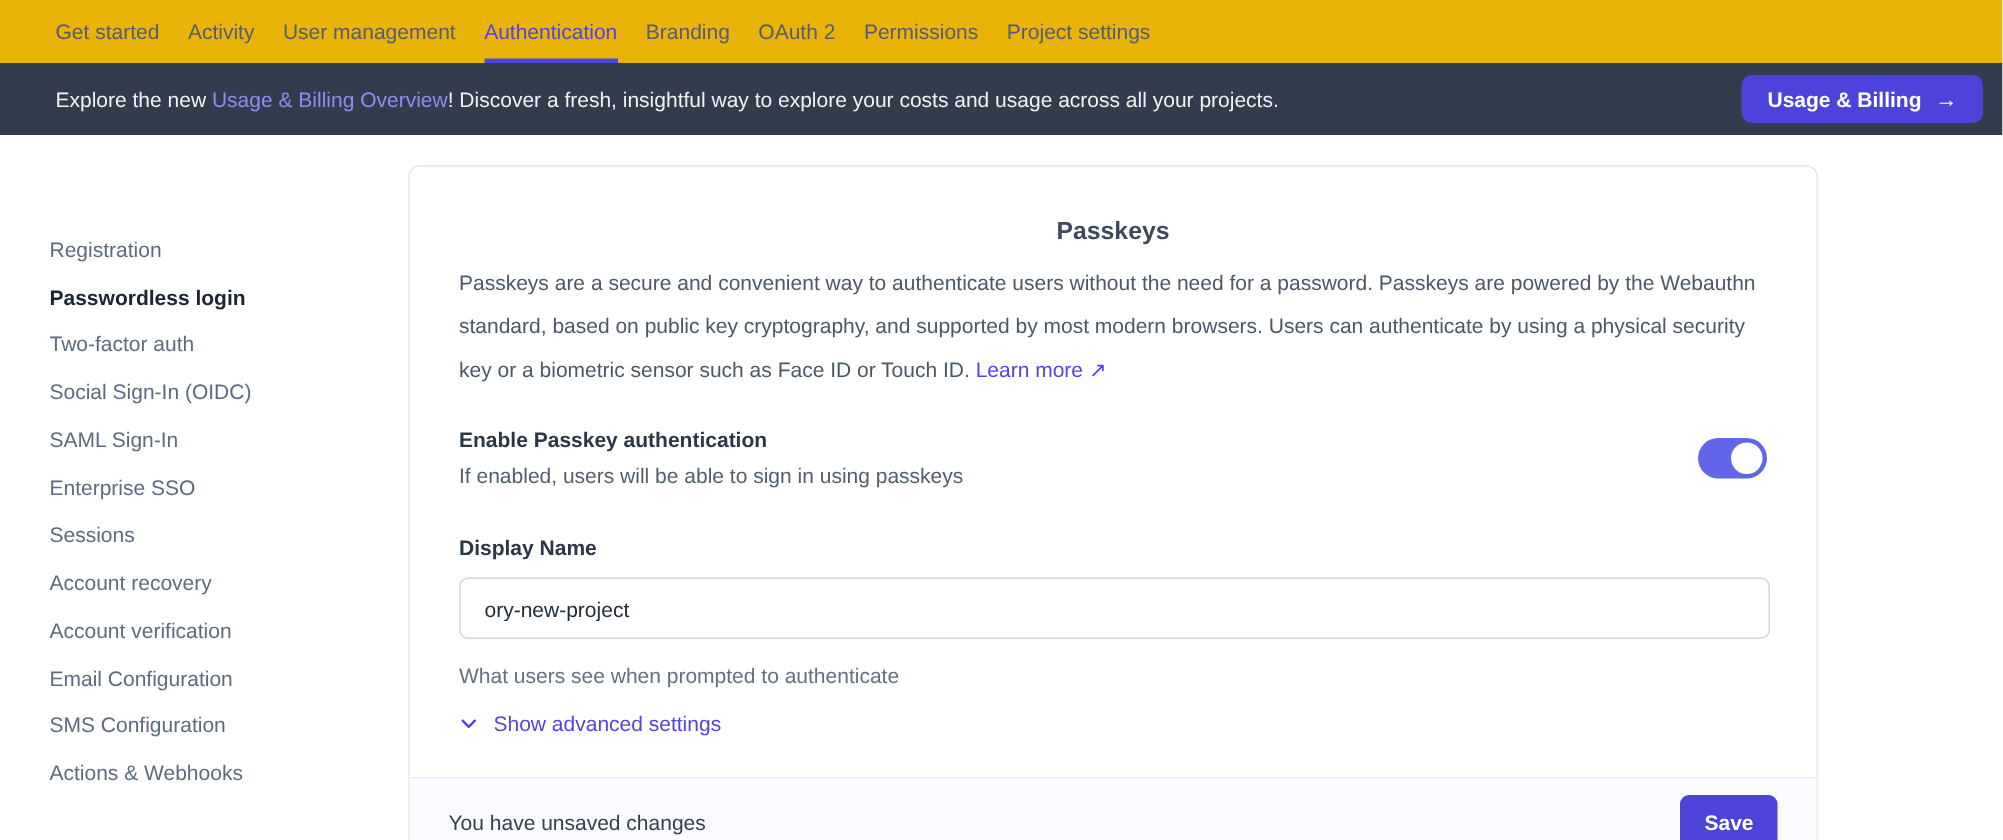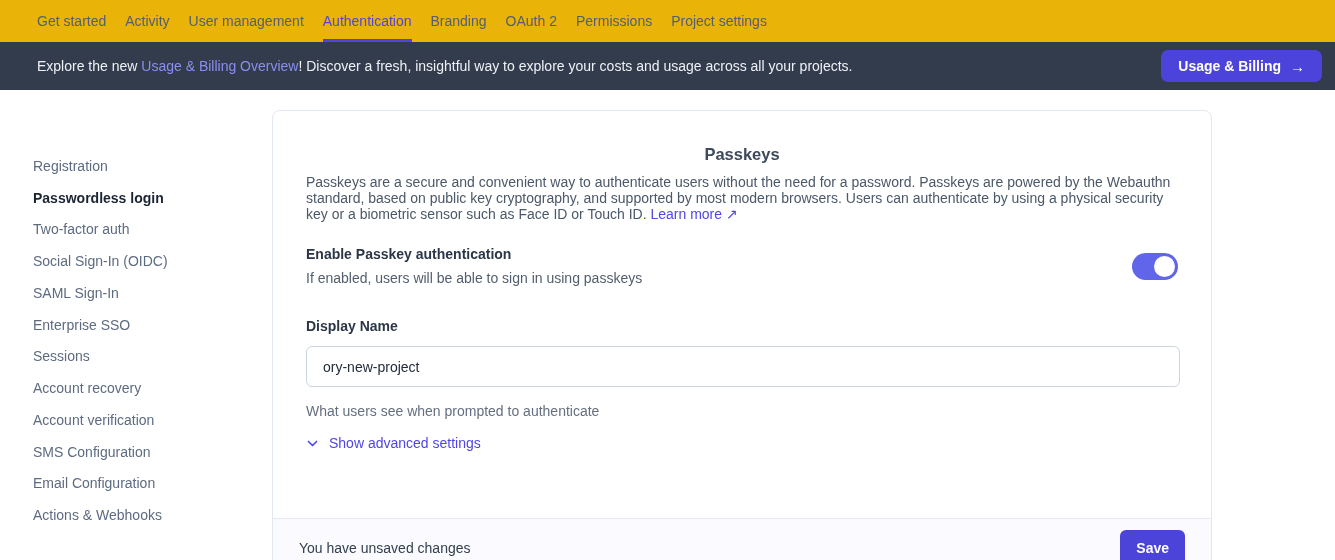--- a/index.html
+++ b/index.html
@@ -28,21 +28,21 @@
   .sidebar { position: absolute; left: 33px; top: 150px; list-style: none; }
   .sidebar li { height: 31.75px; display: flex; align-items: center; font-size: 14px;
     color: #5d6b80; cursor: pointer; white-space: nowrap; }
   .sidebar li.active { color: #1b2433; font-weight: bold; }
 
   
   .card { position: absolute; left: 272px; top: 110px; width: 940px; height: 520px;
     background: #ffffff; border: 1px solid #e2e8f0; border-radius: 8px;
     padding: 34px 33px 0 33px; }
   .card-title { font-size: 16.5px; font-weight: bold; color: #3d4a5c; text-align: center; }
-  .card-desc { margin-top: 10px; font-size: 14px; line-height: 16px; color: #4b5868; }
+  .card-desc { margin-top: 10px; font-size: 14px; line-height: 29px; color: #4b5868; }
   .learn-more { color: #4f46e5; text-decoration: none; cursor: pointer; white-space: nowrap; }
 
   .toggle-row { margin-top: 22px; display: flex; align-items: center; }
   .toggle-row .texts { flex: 1; }
   .field-label { font-size: 14px; font-weight: bold; color: #2b3646; line-height: 20px; }
   .toggle-help { font-size: 14px; color: #525e6e; line-height: 20px; margin-top: 4px; }
   .toggle { width: 46px; height: 27px; border-radius: 13.5px; background: #6065ea;
     position: relative; cursor: pointer; flex: 0 0 auto; }
   .toggle .knob { position: absolute; top: 3px; right: 3px; width: 21px; height: 21px;
     border-radius: 50%; background: #ffffff; }
@@ -91,22 +91,22 @@
 <ul class="sidebar">
   <li>Registration</li>
   <li class="active">Passwordless login</li>
   <li>Two-factor auth</li>
   <li>Social Sign-In (OIDC)</li>
   <li>SAML Sign-In</li>
   <li>Enterprise SSO</li>
   <li>Sessions</li>
   <li>Account recovery</li>
   <li>Account verification</li>
+  <li>Email Configuration</li>
   <li>SMS Configuration</li>
-  <li>Email Configuration</li>
   <li>Actions &amp; Webhooks</li>
 </ul>
 
 <section class="card">
   <h2 class="card-title">Passkeys</h2>
 
   <p class="card-desc"><span>Passkeys are a secure and convenient way to authenticate users without the need for a password. Passkeys are powered by the Webauthn standard, based on public key cryptography, and supported by most modern browsers. Users can authenticate by using a physical security key or a biometric sensor such as Face ID or Touch ID.</span>
     <a class="learn-more"><span>Learn more</span>
       <span>↗</span></a></p>
 

